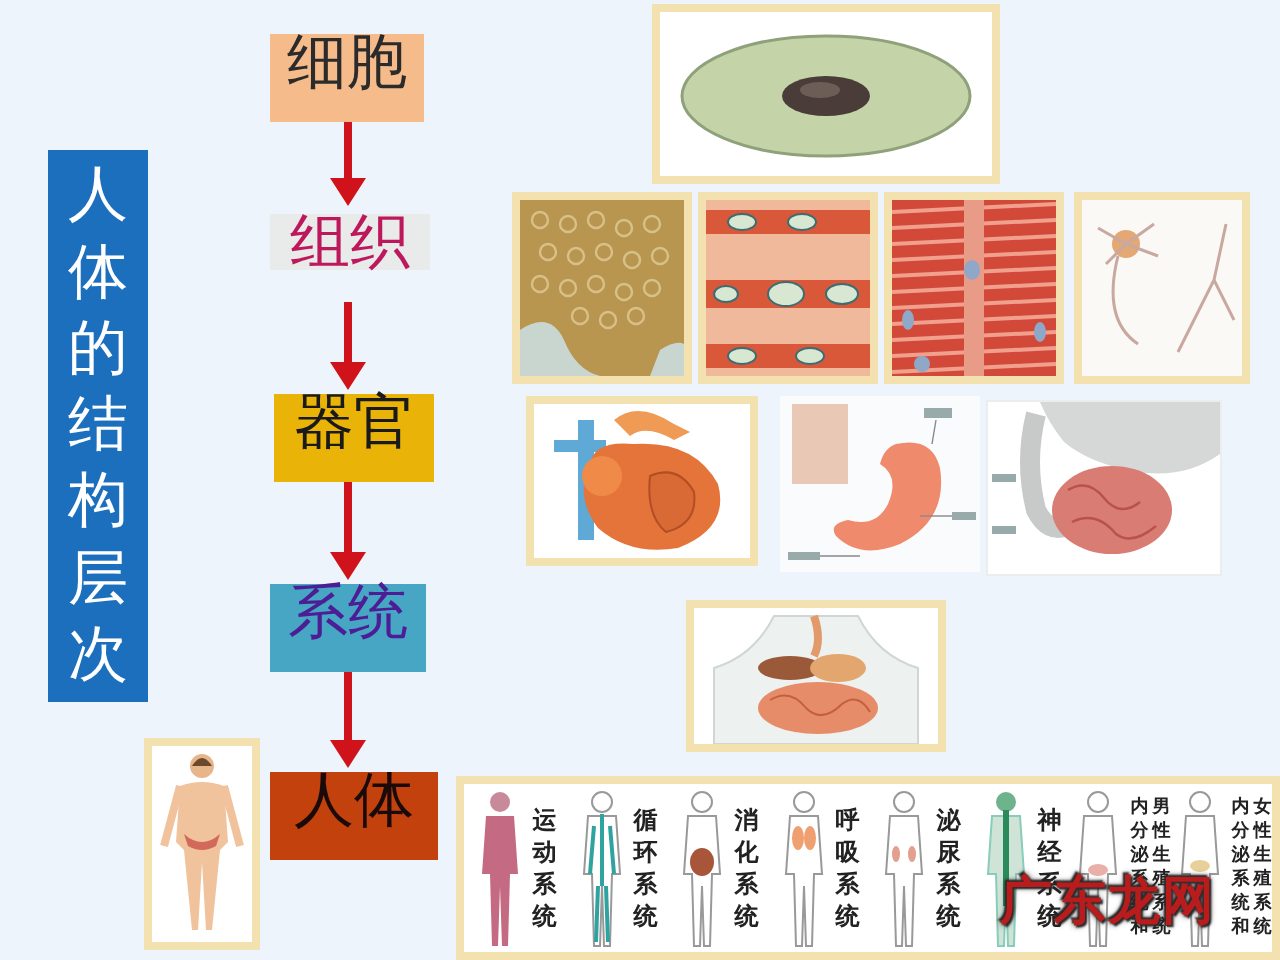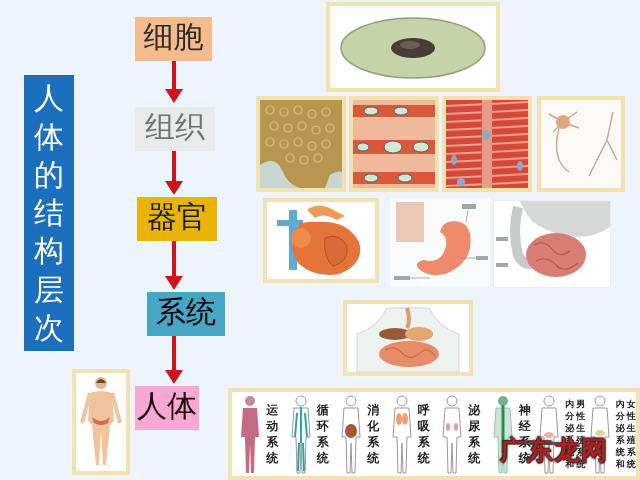--- a/index.html
+++ b/index.html
@@ -6,22 +6,22 @@
   html, body { width: 640px; height: 480px; overflow: hidden; }
   body { background: #eef4fb; position: relative; font-family: "DejaVu Sans", sans-serif; }
 
   .title-bar {
     position: absolute; left: 24px; top: 75px; width: 50px; height: 276px;
     background: #1b6fbd; color: #ffffff;
     display: flex; flex-direction: column; align-items: center; justify-content: space-evenly;
     font-size: 30px; line-height: 1;
   }
   .level {
-    position: absolute; display: flex; align-items: center; justify-content: center;
-    font-size: 30px; line-height: 1; font-family: Liberation Mono, monospace;
+    position: absolute; display: flex; align-items: flex-start; justify-content: center;
+    font-size: 30px; line-height: 1;
   }
   .arrow { position: absolute; width: 4px; background: #d0131a; }
   .arrow::after {
     content: ""; position: absolute; left: -7px; bottom: -12px;
     border-left: 9px solid transparent; border-right: 9px solid transparent;
     border-top: 14px solid #d0131a;
   }
   .frame { position: absolute; background: #f3e2b0; padding: 4px; }
   .frame .inner { width: 100%; height: 100%; background: #fff; position: relative; overflow: hidden; }
   svg { display: block; width: 100%; height: 100%; }
@@ -50,30 +50,30 @@
   <span>的</span>
   <span>结</span>
   <span>构</span>
   <span>层</span>
   <span>次</span>
 </div>
 
 <div class="level" style="left:135px;top:17px;width:77px;height:44px;background:#f6bb8b;color:#2b2b2b;">
   <span>细胞</span>
 </div>
-<div class="level" style="left:135px;top:107px;width:80px;height:44px;background:#e9eaea;color:#737373;">
+<div class="level" style="left:135px;top:107px;width:80px;height:28px;background:#e9eaea;color:#be185d;">
   <span>组织</span>
 </div>
 <div class="level" style="left:137px;top:197px;width:80px;height:44px;background:#eab308;color:#1a1a1a;">
   <span>器官</span>
 </div>
-<div class="level" style="left:135px;top:292px;width:78px;height:44px;background:#46a6c4;color:#000000;margin-left:12px;">
+<div class="level" style="left:135px;top:292px;width:78px;height:44px;background:#46a6c4;color:#4c1d95;">
   <span>系统</span>
 </div>
-<div class="level" style="left:135px;top:386px;width:64px;height:44px;background:#f9a8d4;color:#1a0a0a;">
+<div class="level" style="left:135px;top:386px;width:84px;height:44px;background:#c2410c;color:#1a0a0a;">
   <span>人体</span>
 </div>
 
 <div class="arrow" style="left:172px;top:61px;height:30px;"></div>
 <div class="arrow" style="left:172px;top:151px;height:32px;"></div>
 <div class="arrow" style="left:172px;top:241px;height:37px;"></div>
 <div class="arrow" style="left:172px;top:336px;height:36px;"></div>
 
 <div class="frame" style="left:326px;top:2px;width:174px;height:90px;">
   <div class="inner">

